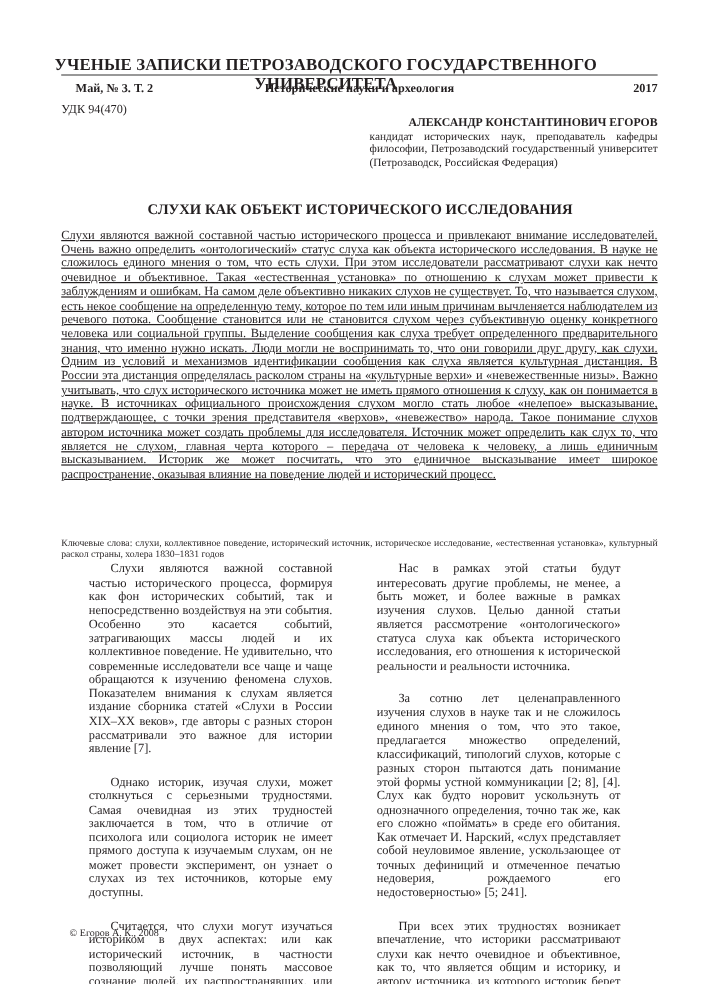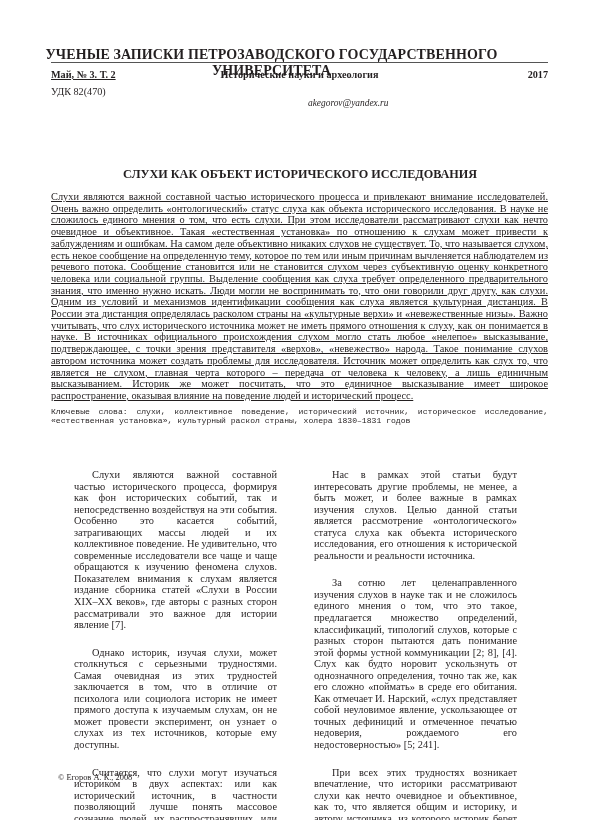--- a/index.html
+++ b/index.html
@@ -9,66 +9,67 @@
   }
   .journal-title {
     position: absolute; left: 0; width: 543px; top: 47px;
     text-align: center; font-weight: bold; font-size: 14px; letter-spacing: 0.1px;
   }
   .header-rule {
     position: absolute; left: 51px; width: 497px; top: 62px; height: 0;
     border-top: 1px solid #555;
   }
   .issue-row { position: absolute; top: 69px; left: 51px; width: 497px; height: 14px; font-size: 10.2px; font-weight: bold; }
-  .issue-row .left { position: absolute; left: 0; text-decoration: underline; }
+  .issue-row .left { position: absolute; left: 12px; }
   .issue-row .center { position: absolute; left: 0; width: 100%; text-align: center; }
   .issue-row .right { position: absolute; right: 0; }
   .udc { position: absolute; top: 86px; left: 51px; font-size: 10.2px; }
 
   .author-block { position: absolute; left: 308px; top: 98px; width: 240px; font-size: 9.4px; line-height: 10.6px; }
   .author-name { font-weight: bold; text-align: right; font-size: 9.8px; margin-bottom: 1px; }
   .author-info { text-align: justify; }
   .author-email { font-style: italic; }
 
   .article-title {
     position: absolute; left: 0; width: 600px; top: 167px; text-align: center;
     font-weight: bold; font-size: 12.2px;
   }
 
   .abstract {
     position: absolute; left: 51px; width: 497px; top: 191px;
     font-size: 10.35px; line-height: 11.7px; text-align: justify; hyphens: auto; text-decoration: underline;
   }
   .keywords {
-    position: absolute; left: 51px; width: 497px; top: 407px;
-    font-size: 8.1px; line-height: 9.4px; text-align: justify; font-family: Liberation Mono, monospace;
+    position: absolute; left: 51px; width: 497px; top: 448px;
+    font-size: 8.1px; line-height: 9.4px; text-align: justify;
   }
 
   .col { position: absolute; top: 453px; width: 235px; font-size: 10.35px; line-height: 11.55px; text-align: justify; hyphens: auto; }
   .col.left { left: 58px; }
   .col.right { left: 298px; }
   .col p { margin: 16px; text-indent: 18px; }
 
   .copyright { position: absolute; left: 58px; top: 773px; font-size: 8.4px; }
 </style>
 </head>
 <body>
 
 <div class="journal-title">УЧЕНЫЕ ЗАПИСКИ ПЕТРОЗАВОДСКОГО ГОСУДАРСТВЕННОГО УНИВЕРСИТЕТА</div>
 <div class="header-rule"></div>
 
 <div class="issue-row">
   <span class="center">Исторические науки и археология</span>
   <span class="left">Май, № 3. Т. 2</span>
   <span class="right">2017</span>
 </div>
-<div class="udc">УДК 82(470)</div>
+<div class="udc">УДК 94(470)</div>
 
 <div class="author-block">
-  <div class="author-email">akegorov@yandex.ru</div>
+  <div class="author-name">АЛЕКСАНДР КОНСТАНТИНОВИЧ ЕГОРОВ</div>
+  <div class="author-info">кандидат исторических наук, преподаватель кафедры философии, Петрозаводский государственный университет (Петрозаводск, Российская Федерация)</div>
 </div>
 
 <div class="article-title">СЛУХИ КАК ОБЪЕКТ ИСТОРИЧЕСКОГО ИССЛЕДОВАНИЯ</div>
 
 <div class="abstract" lang="ru">Слухи являются важной составной частью исторического процесса и привлекают внимание исследователей. Очень важно определить «онтологический» статус слуха как объекта исторического исследования. В науке не сложилось единого мнения о том, что есть слухи. При этом исследователи рассматривают слухи как нечто очевидное и объективное. Такая «естественная установка» по отношению к слухам может привести к заблуждениям и ошибкам. На самом деле объективно никаких слухов не существует. То, что называется слухом, есть некое сообщение на определенную тему, которое по тем или иным причинам вычленяется наблюдателем из речевого потока. Сообщение становится или не становится слухом через субъективную оценку конкретного человека или социальной группы. Выделение сообщения как слуха требует определенного предварительного знания, что именно нужно искать. Люди могли не воспринимать то, что они говорили друг другу, как слухи. Одним из условий и механизмов идентификации сообщения как слуха является культурная дистанция. В России эта дистанция определялась расколом страны на «культурные верхи» и «невежественные низы». Важно учитывать, что слух исторического источника может не иметь прямого отношения к слуху, как он понимается в науке. В источниках официального происхождения слухом могло стать любое «нелепое» высказывание, подтверждающее, с точки зрения представителя «верхов», «невежество» народа. Такое понимание слухов автором источника может создать проблемы для исследователя. Источник может определить как слух то, что является не слухом, главная черта которого – передача от человека к человеку, а лишь единичным высказыванием. Историк же может посчитать, что это единичное высказывание имеет широкое распространение, оказывая влияние на поведение людей и исторический процесс.</div>
 <div class="keywords">Ключевые слова: слухи, коллективное поведение, исторический источник, историческое исследование, «естественная установка», культурный раскол страны, холера 1830–1831 годов</div>
 
 <div class="col left" lang="ru">
   <p>Слухи являются важной составной частью исторического процесса, формируя как фон исторических событий, так и непосредственно воздействуя на эти события. Особенно это касается событий, затрагивающих массы людей и их коллективное поведение. Не удивительно, что современные исследователи все чаще и чаще обращаются к изучению феномена слухов. Показателем внимания к слухам является издание сборника статей «Слухи в России XIX–XX веков», где авторы с разных сторон рассматривали это важное для истории явление [7].</p>
   <p>Однако историк, изучая слухи, может столкнуться с серьезными трудностями. Самая очевидная из этих трудностей заключается в том, что в отличие от психолога или социолога историк не имеет прямого доступа к изучаемым слухам, он не может провести эксперимент, он узнает о слухах из тех источников, которые ему доступны.</p>

